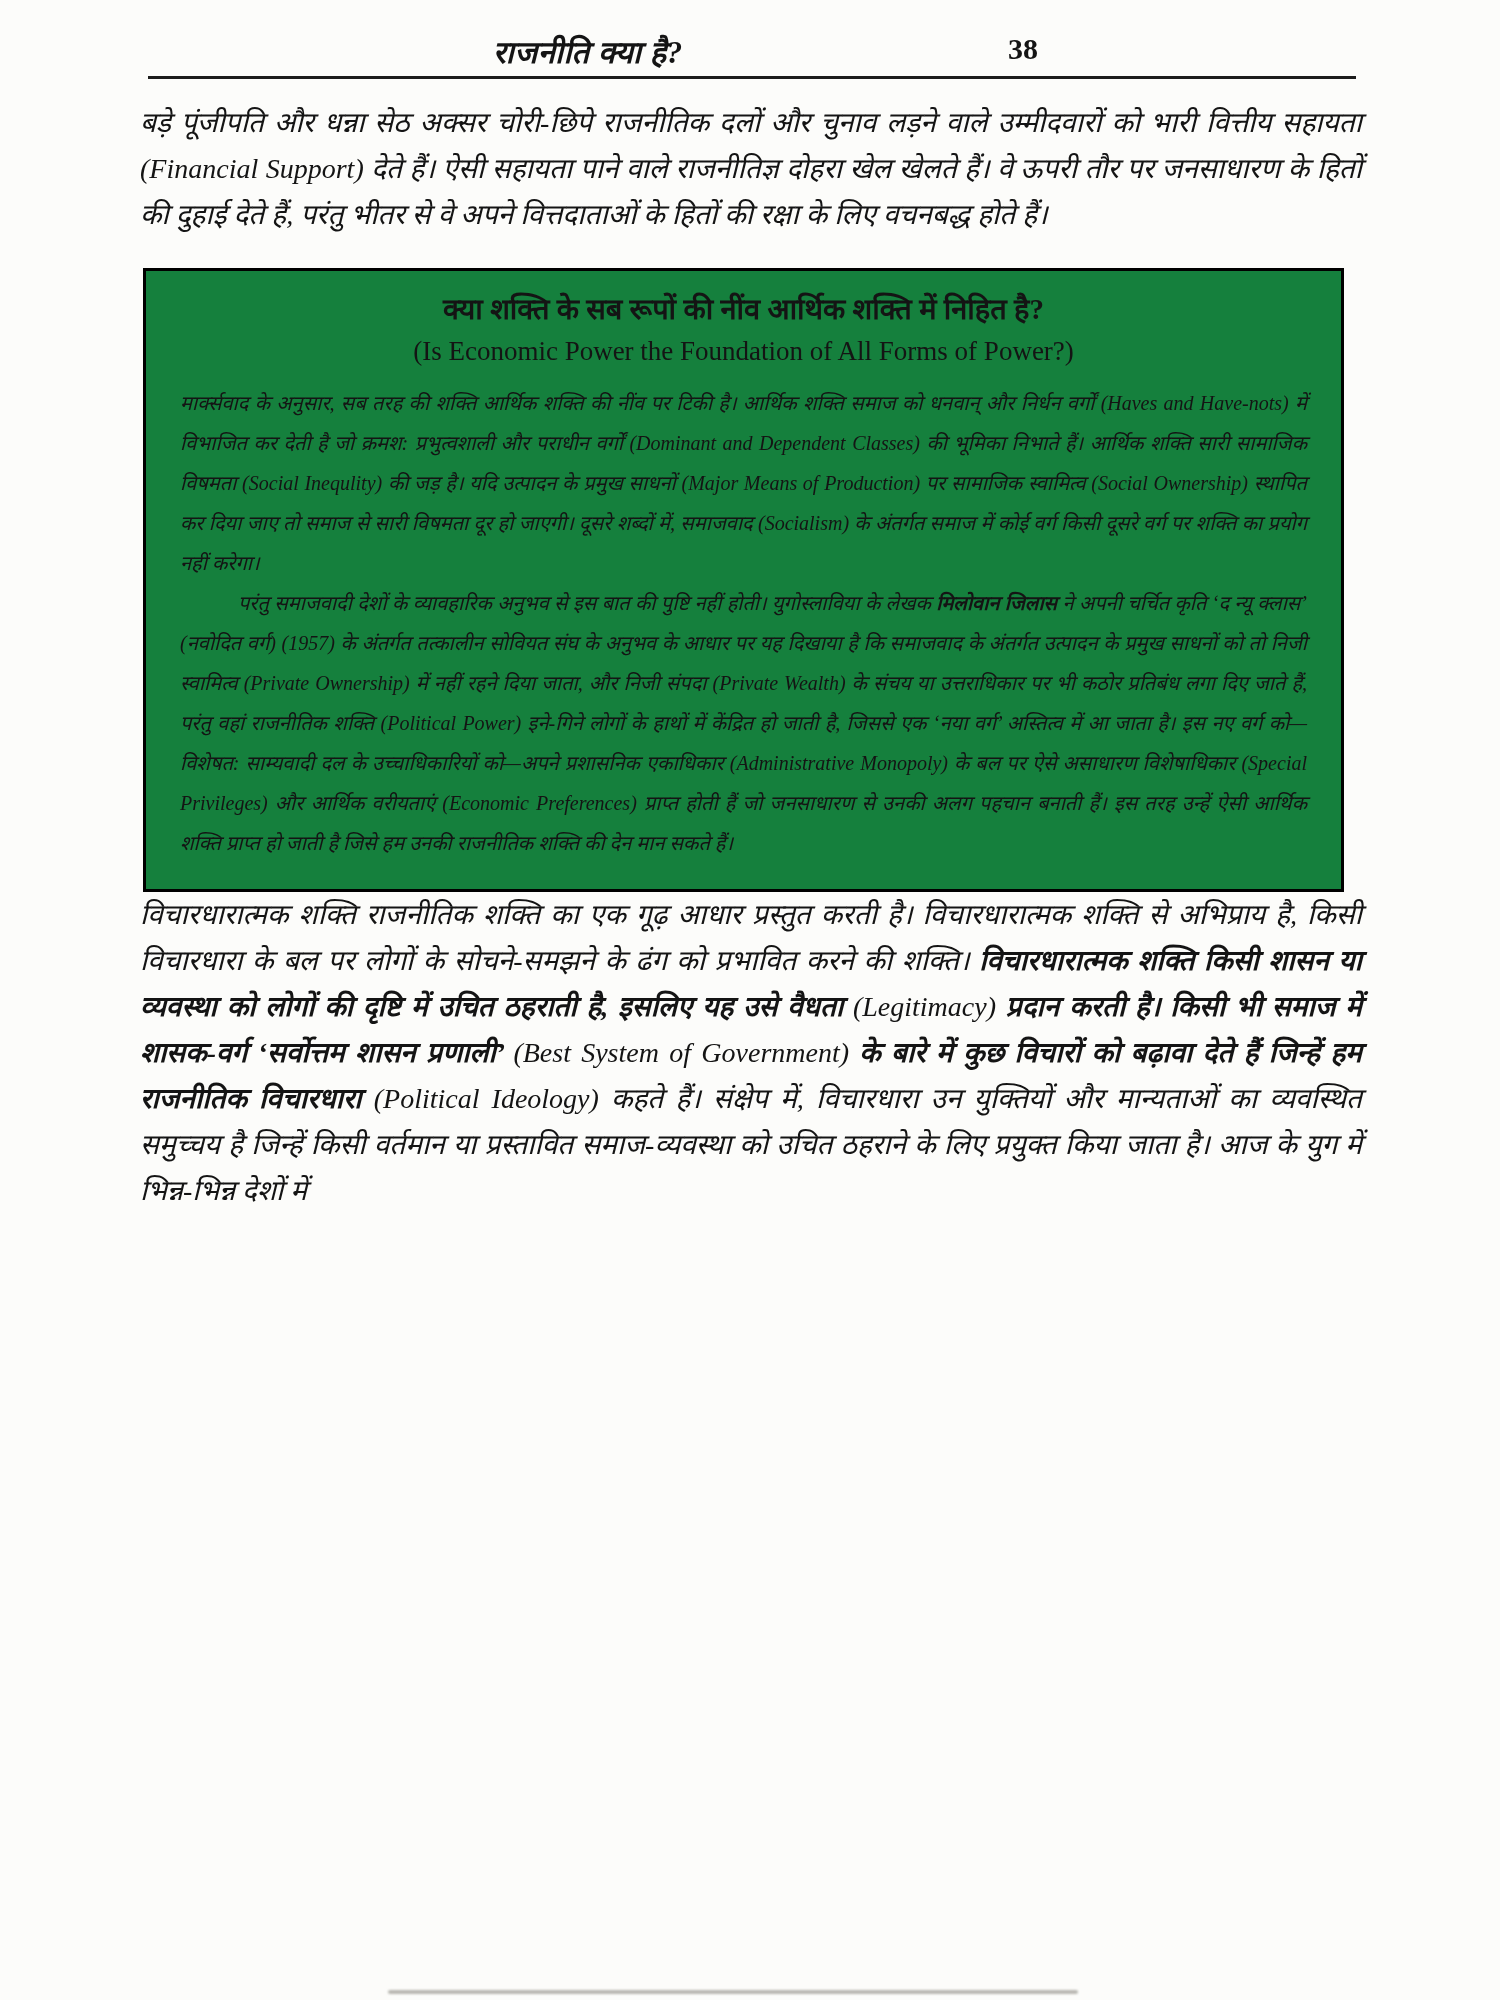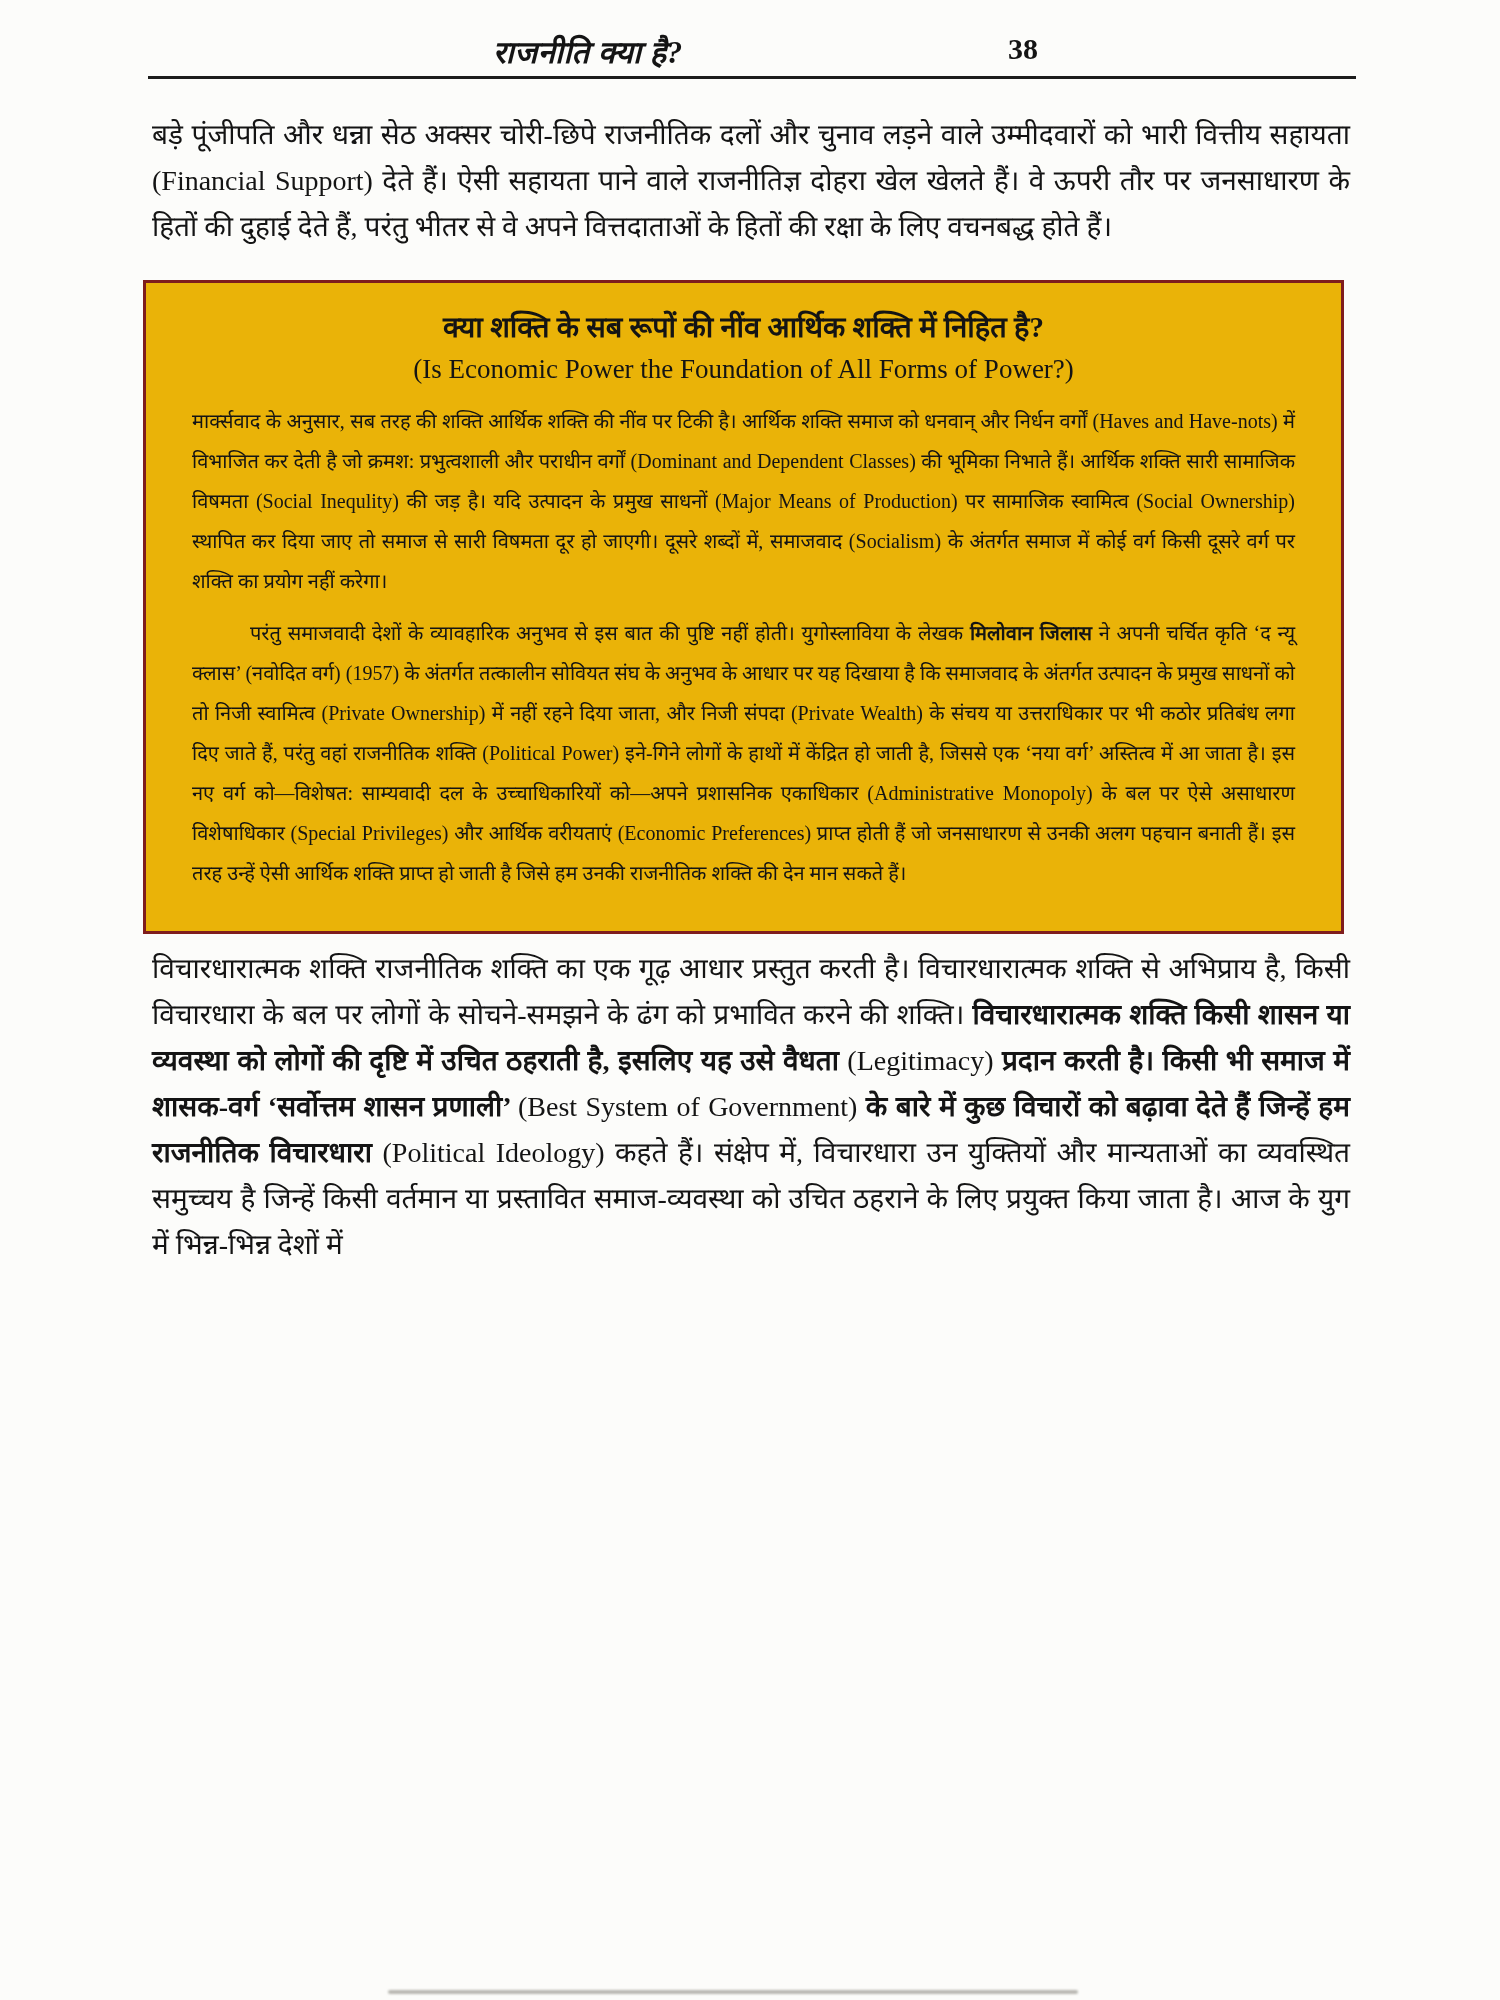--- a/index.html
+++ b/index.html
@@ -55,36 +55,37 @@
     background: #1c1c1c;
   }
   
   .content {
     position: absolute;
     top: 96px;
     left: 140px;
     width: 1222px;
   }
   p {
-    margin: 12px;
+    margin: 0;
     text-align: justify;
+    font-style: italic;
   }
   .body-para {
     font-size: 28px;
     line-height: 46px;
   }
   .bold { font-weight: bold; }
   
   .power-box {
     margin-top: 30px;
     margin-left: 3px;
     margin-right: 18px;
-    border: 3px solid #7f1d1d;
-    padding: 22px 34px 26px 34px;
-    background: #eab308;
+    border: 3px solid #000000;
+    padding: 16px 34px 26px 34px;
+    background: #15803d;
   }
   .box-title {
     text-align: center;
     font-weight: bold;
     font-size: 29px;
     line-height: 44px;
   }
   .box-subtitle {
     text-align: center;
     font-size: 27px;

